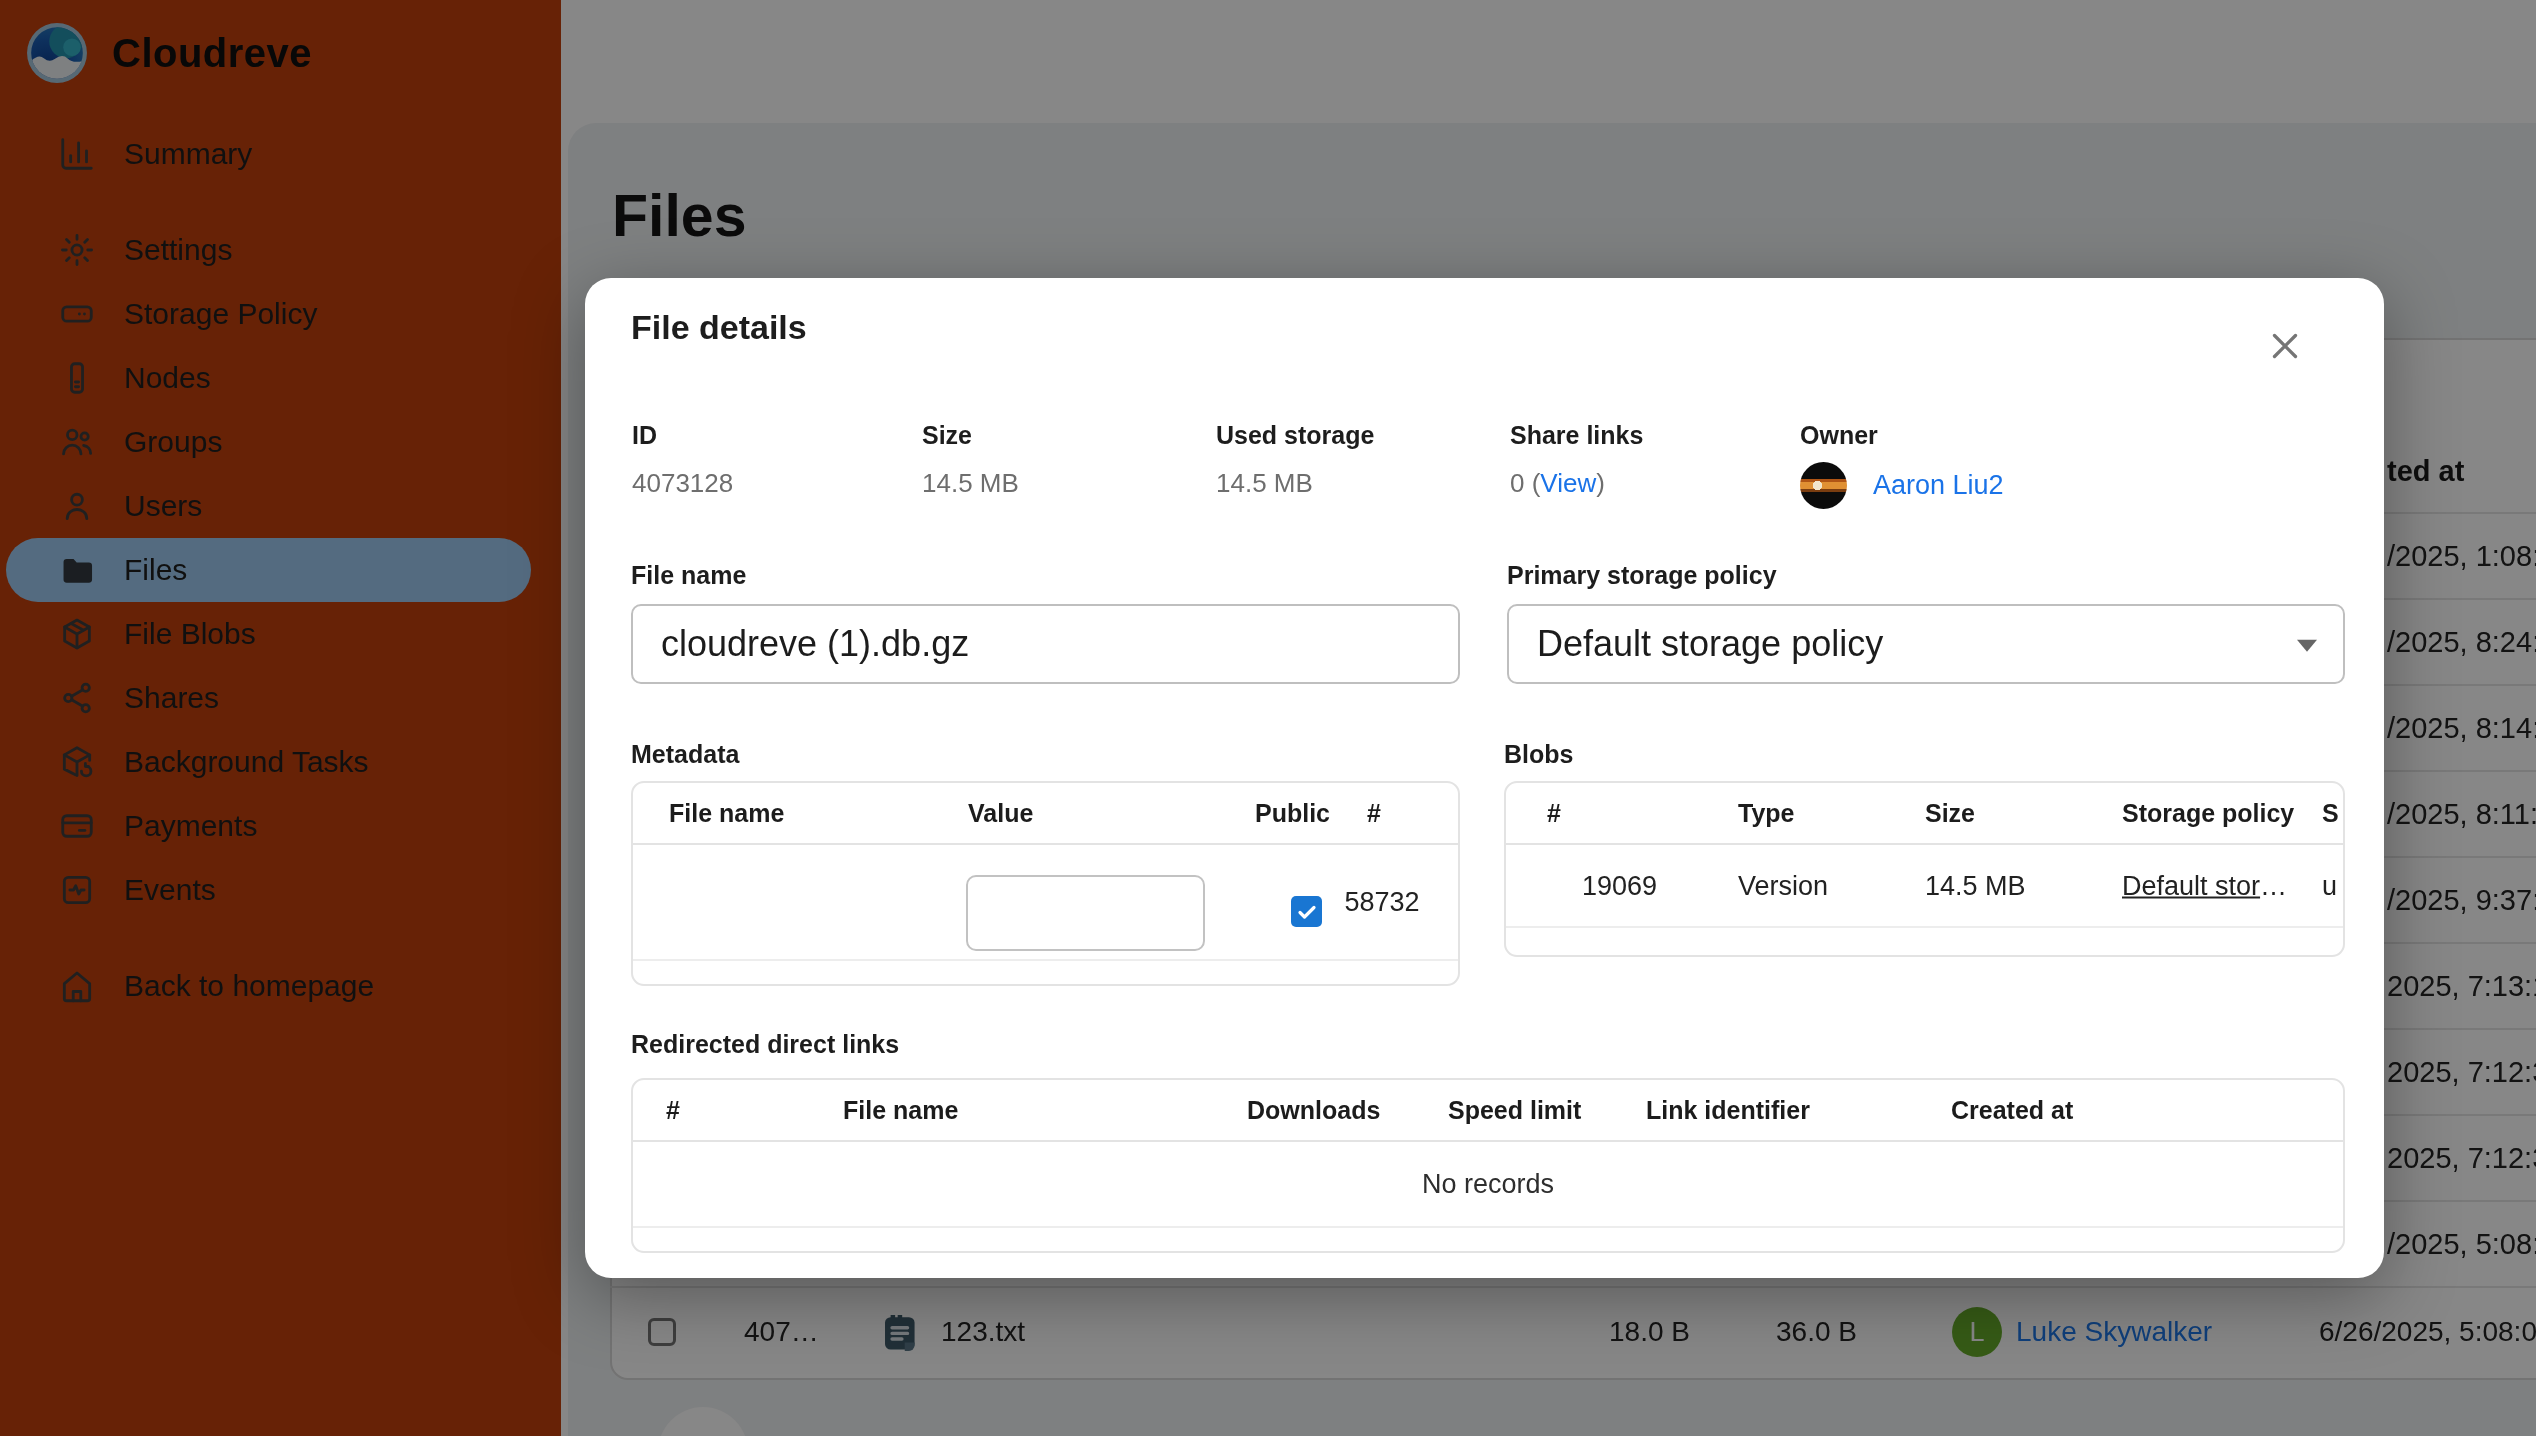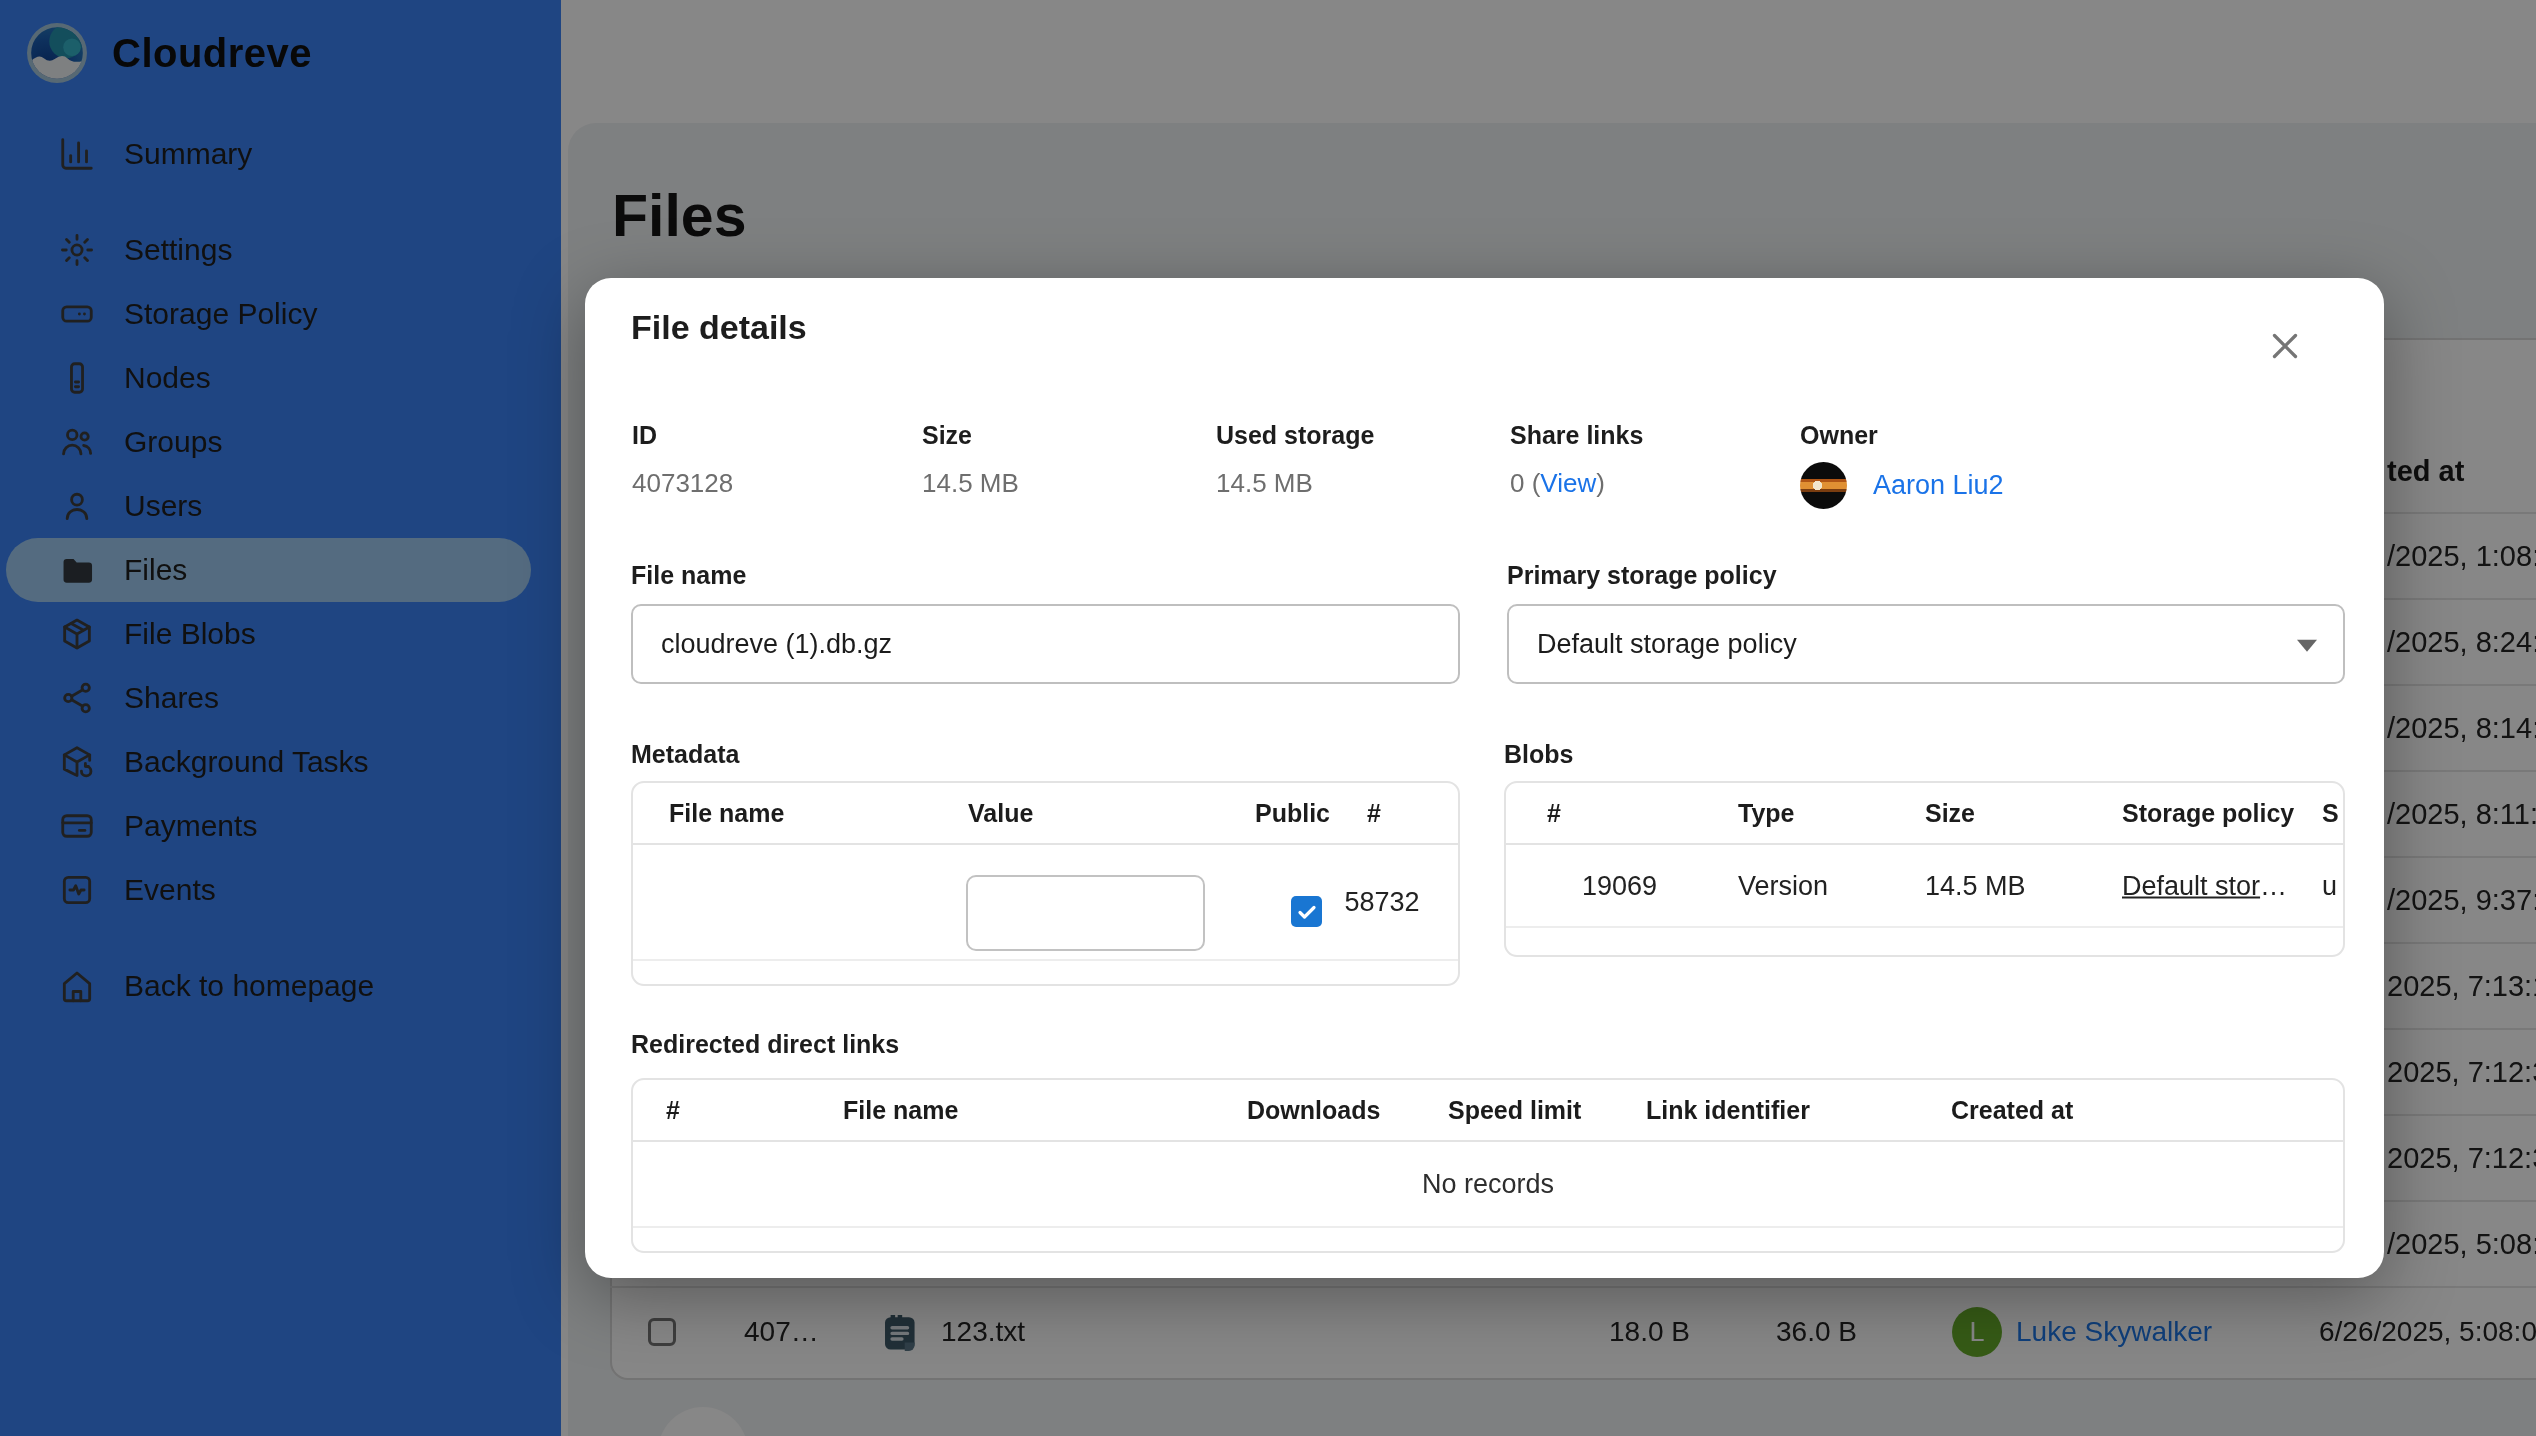--- a/index.html
+++ b/index.html
@@ -1,21 +1,21 @@
 <!DOCTYPE html>
 <html><head>
 <meta charset="utf-8">
 <style>
   html,body{margin:0;padding:0;background:#ffffff;}
   *{box-sizing:border-box;}
   .stage{position:relative;width:2536px;height:1436px;overflow:hidden;
          font-family:"Liberation Sans","DejaVu Sans",sans-serif;background:#ffffff;}
 
   
-  .sidebar{position:absolute;left:0;top:0;width:561px;height:1436px;background:#3b82f6;}
+  .sidebar{position:absolute;left:0;top:0;width:561px;height:1436px;background:#c2410c;}
   .logo{position:absolute;left:26px;top:22px;display:flex;align-items:center;gap:24px;}
   .logo svg{width:62px;height:62px;}
   .brand{font-size:40px;font-weight:700;color:#101010;letter-spacing:.5px;}
   .nav{position:absolute;left:0;top:122px;width:561px;}
   .nav-item{height:64px;margin:0 30px 0 6px;border-radius:32px;display:flex;align-items:center;
             padding-left:52px;gap:28px;cursor:pointer;}
   .nav-item svg{width:38px;height:38px;stroke:#3e3e3e;fill:none;stroke-width:1.8;
                 stroke-linecap:round;stroke-linejoin:round;flex:0 0 38px;}
   .nav-item .nlbl{font-size:30px;color:#1f1f1f;white-space:nowrap;}
   .nav-item.active{background:#9fcbf1;}
@@ -63,21 +63,21 @@
       radial-gradient(circle at 37% 50%, #f2e6cd 0 12%, rgba(0,0,0,0) 13%),
       linear-gradient(180deg,#0b0b0b 0 36%,#b05515 36% 43%,#e TM 0 0) ;
     background:
       radial-gradient(circle at 37% 50%, #f2e6cd 0 12%, rgba(0,0,0,0) 13%),
       linear-gradient(180deg,#0b0b0b 0 36%,#b05515 36% 43%,#e09033 43% 58%,#7a3d10 58% 64%,#0b0b0b 64% 100%);}
   .mlink{color:#1a73e8;text-decoration:none;cursor:pointer;}
   .owner-name{font-size:27px;}
 
   .flabel{position:absolute;font-size:25px;font-weight:700;color:#1d1d1d;}
   .textbox{position:absolute;height:80px;border:2px solid #bfbfbf;border-radius:10px;background:#fff;
-           display:flex;align-items:center;padding:0 28px;font-size:27px;color:#1c1c1c;}
+           display:flex;align-items:center;padding:0 28px;font-size:36px;color:#1c1c1c;}
   .selectbox{cursor:pointer;}
   .caret{position:absolute;right:26px;top:50%;transform:translateY(-35%);width:0;height:0;
          border-left:10px solid transparent;border-right:10px solid transparent;
          border-top:12px solid #666;}
 
   .sheading{position:absolute;font-size:25px;font-weight:700;color:#1d1d1d;}
   .tbl{position:absolute;border:2px solid #e3e3e3;border-radius:13px;background:#fff;overflow:hidden;}
   .tbl .hrow{position:relative;height:62px;border-bottom:2px solid #e3e3e3;}
   .tbl .hcell{position:absolute;top:50%;transform:translateY(-50%);font-size:25px;font-weight:600;
               color:#1c1c1c;white-space:nowrap;}

